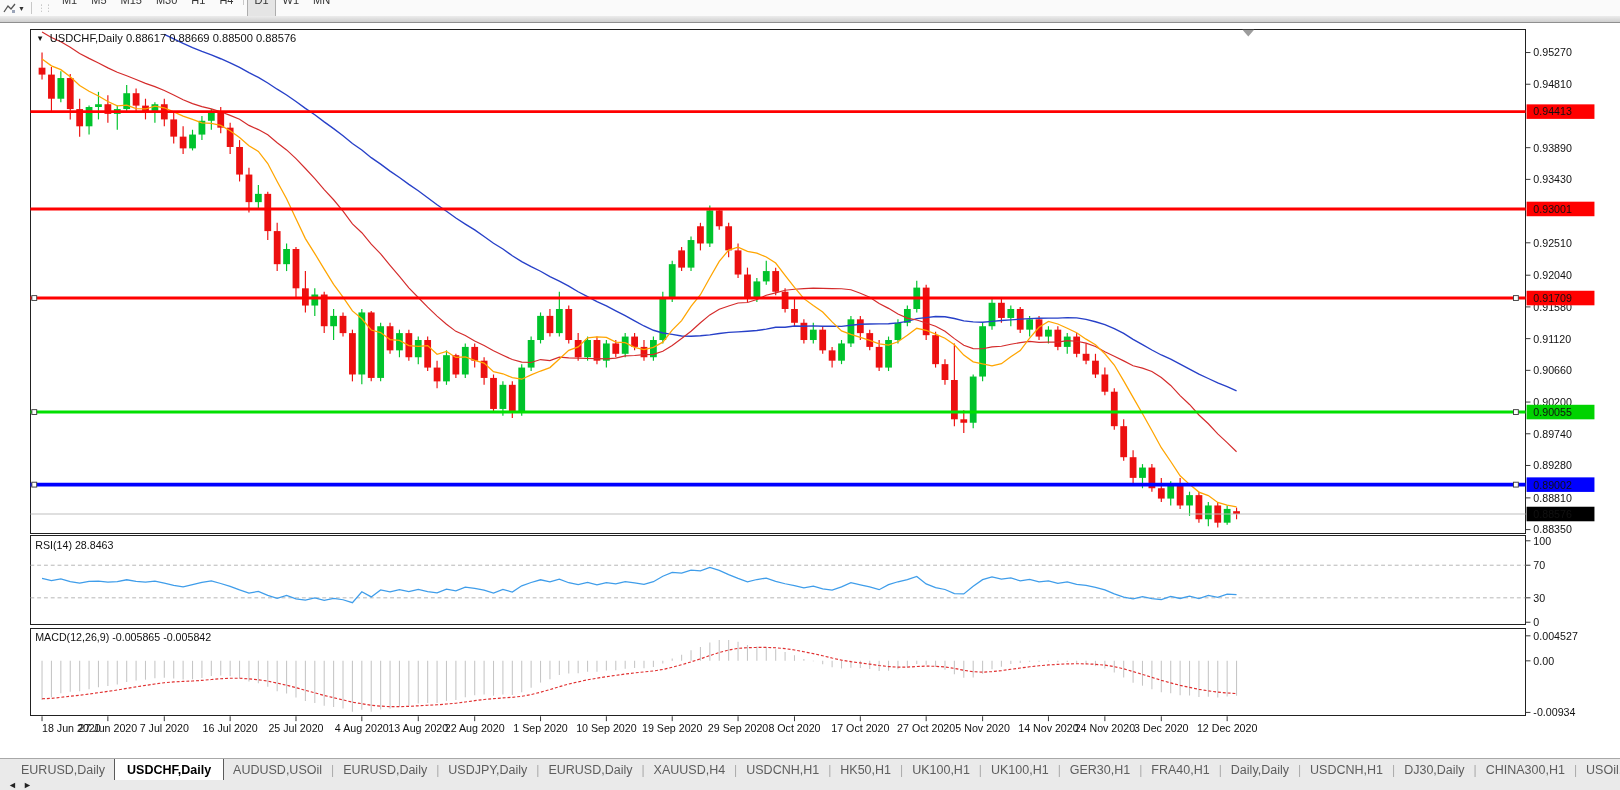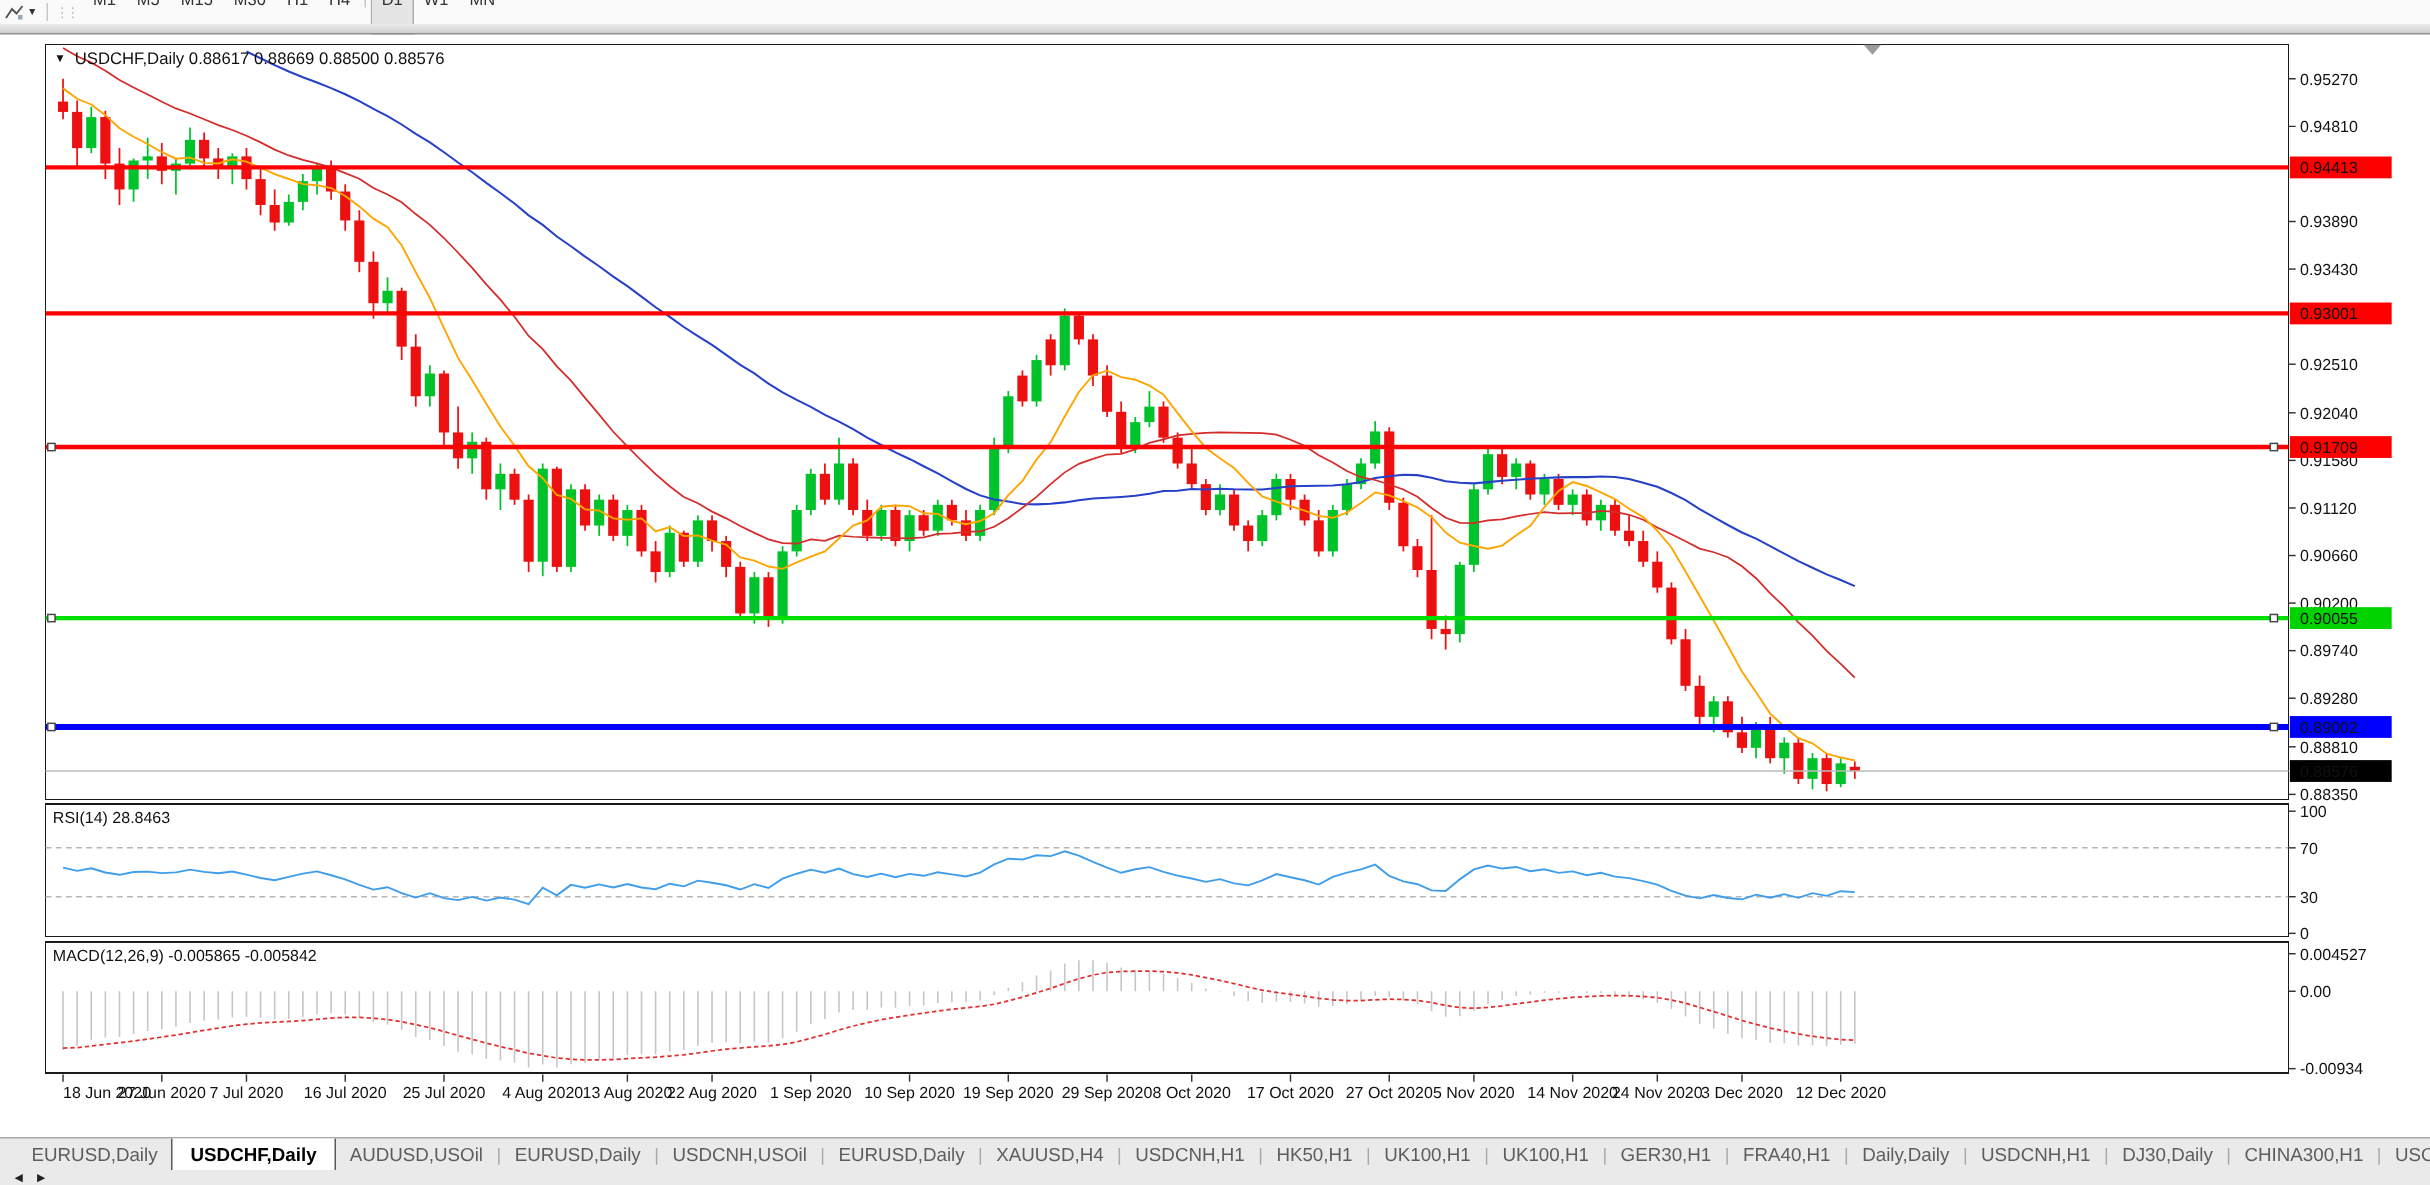--- a/index.html
+++ b/index.html
@@ -568,21 +568,21 @@
     </svg>
 
   <div class="tabbar">
     <div class="tabs" id="tabs">
         <span class="tab">EURUSD,Daily</span>
         <span class="tab active">USDCHF,Daily</span>
         <span class="tab">AUDUSD,USOil</span>
         <span class="tabsep">|</span>
         <span class="tab">EURUSD,Daily</span>
         <span class="tabsep">|</span>
-        <span class="tab">USDCNH,USOil</span>
+        <span class="tab">USDJPY,Daily</span>
         <span class="tabsep">|</span>
         <span class="tab">EURUSD,Daily</span>
         <span class="tabsep">|</span>
         <span class="tab">XAUUSD,H4</span>
         <span class="tabsep">|</span>
         <span class="tab">USDCNH,H1</span>
         <span class="tabsep">|</span>
         <span class="tab">HK50,H1</span>
         <span class="tabsep">|</span>
         <span class="tab">UK100,H1</span>

